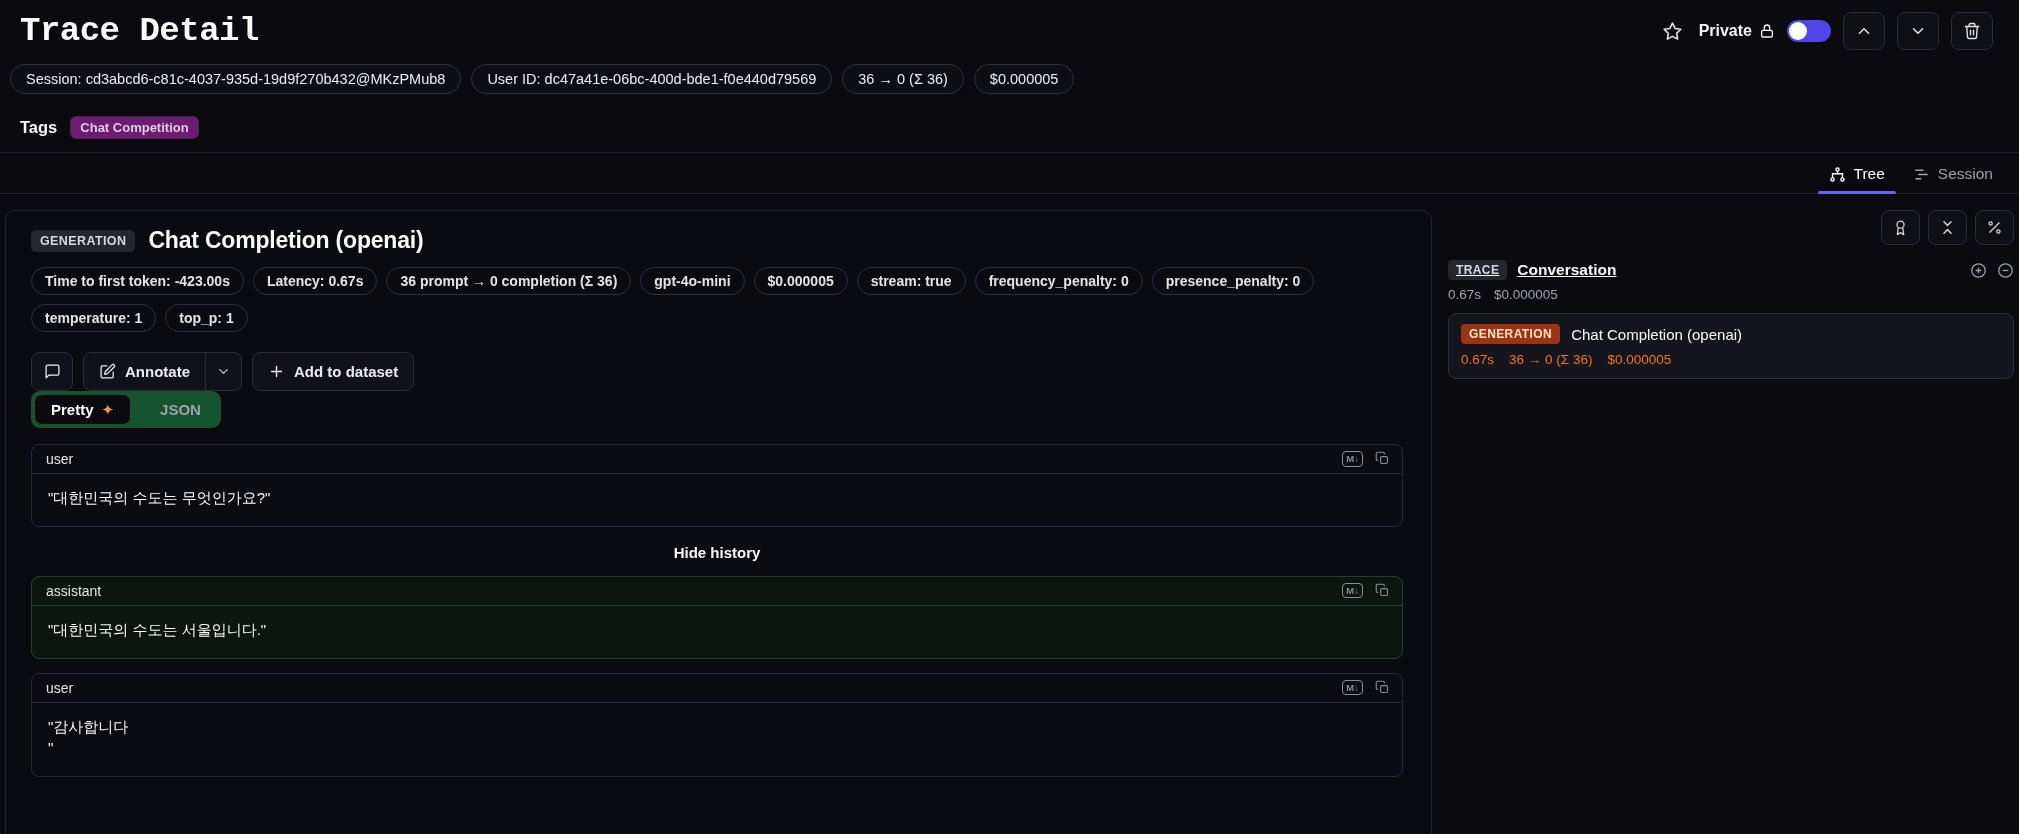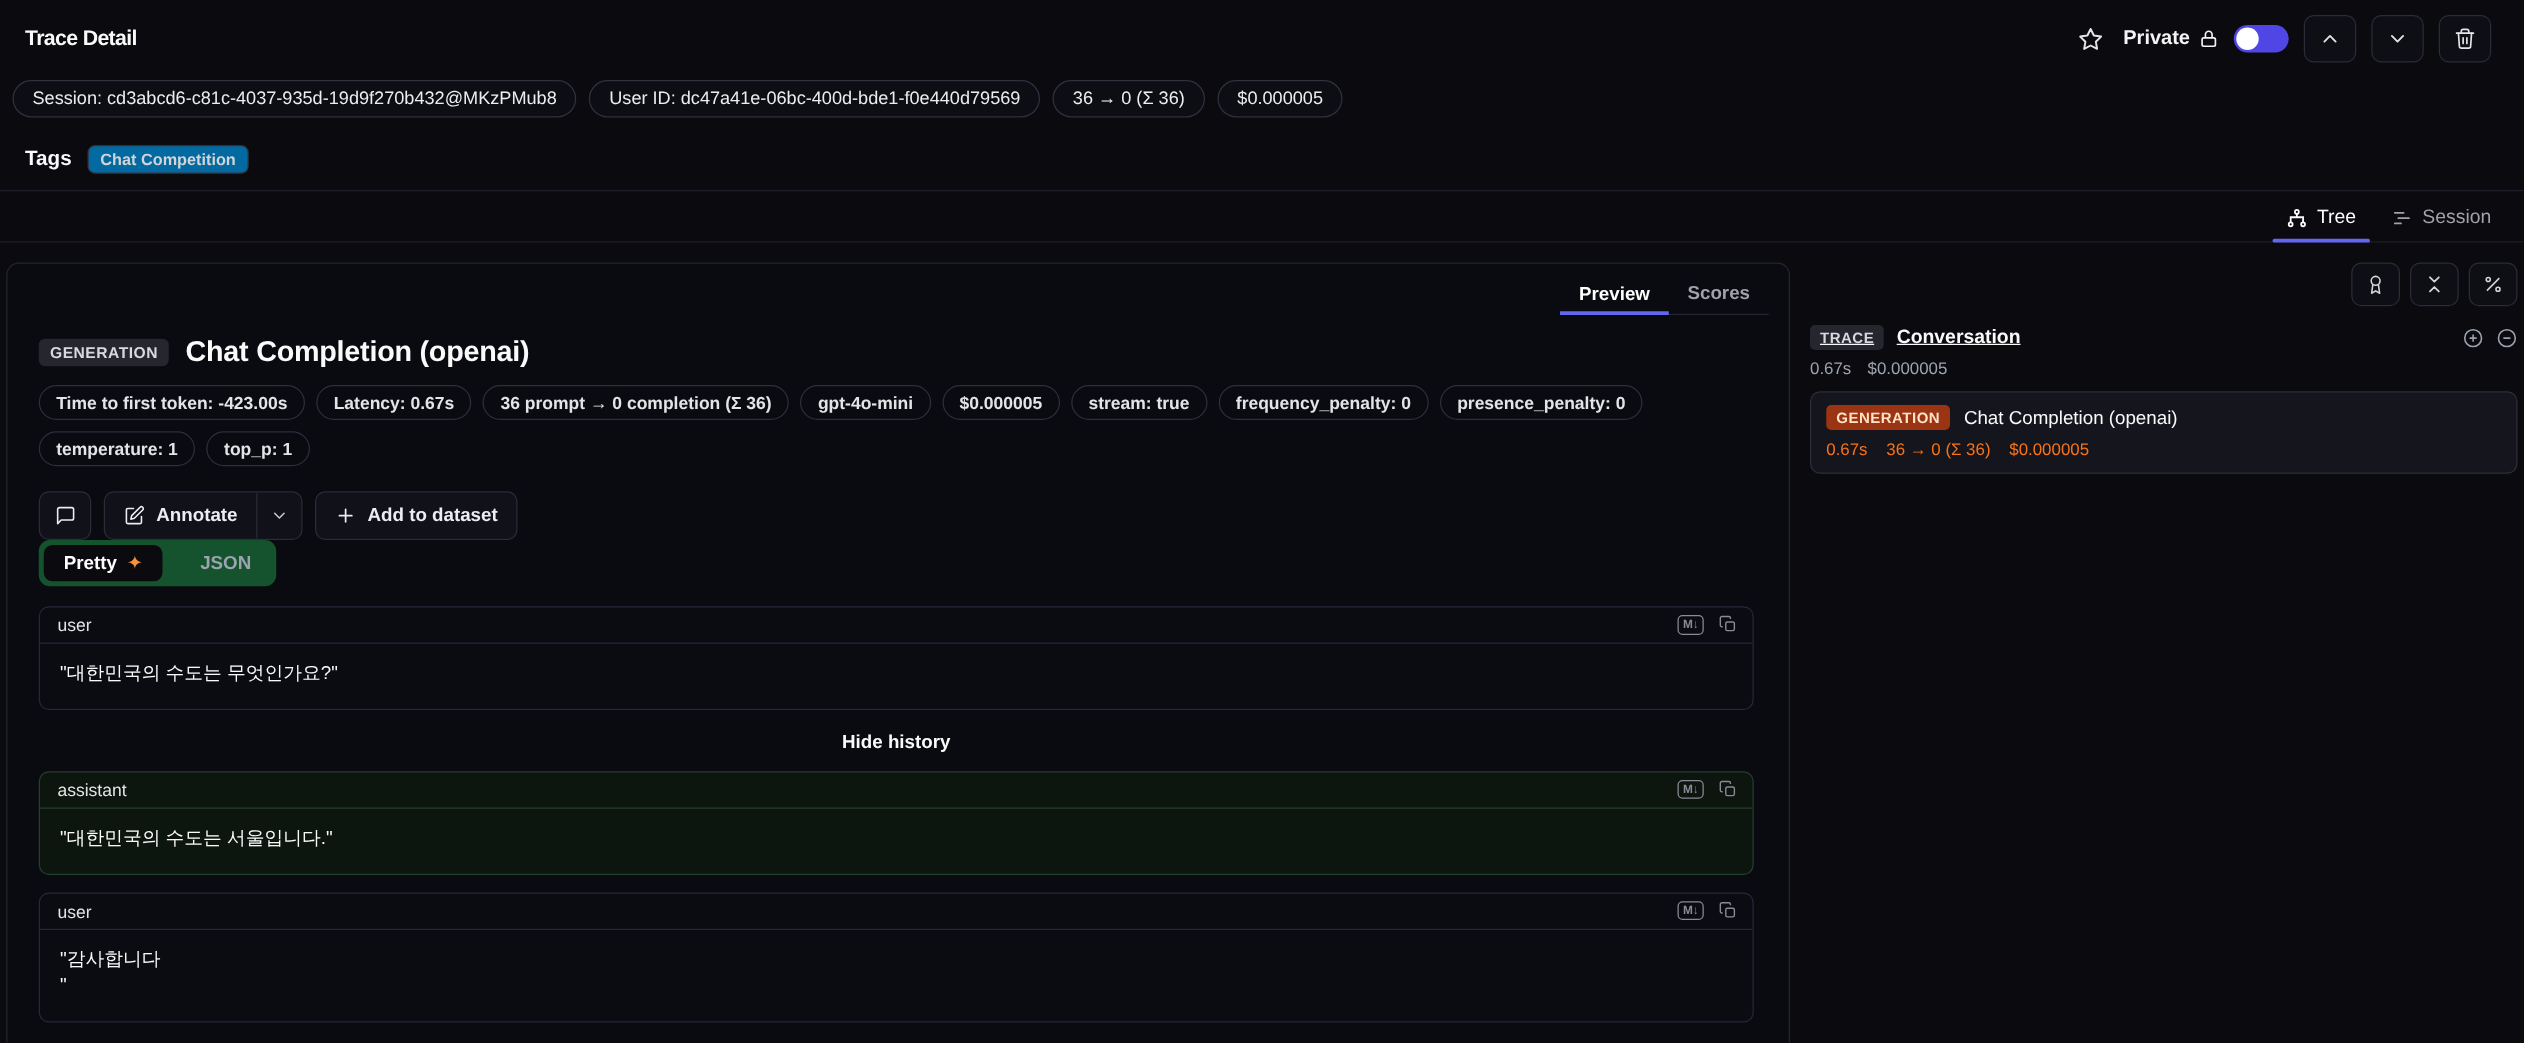--- a/index.html
+++ b/index.html
@@ -7,38 +7,38 @@
   body {
     background:#0a0a0f;
     color:#fafafa;
     font-family:"Liberation Sans","DejaVu Sans",sans-serif;
     font-size:15px;
   }
   svg { display:block; }
 
   
   .header { display:flex; align-items:center; padding:12px 26px 6px 20px; }
-  .page-title { font-size:17px; font-weight:700; letter-spacing:-0.5px; }
+  .page-title { font-size:34px; font-weight:700; letter-spacing:-0.5px;font-family:Liberation Mono, monospace; }
   .header-right { margin-left:auto; display:flex; align-items:center; gap:12px; }
   .ghost-icon { color:#e4e4e7; background:none; border:none; cursor:pointer; padding:4px; }
   .private-wrap { display:flex; align-items:center; gap:7px; font-size:16px; font-weight:600; color:#f4f4f5; }
   .switch { width:44px; height:22px; border-radius:999px; background:#4f46e5; position:relative; border:none; cursor:pointer; }
   .switch .knob { position:absolute; left:2px; top:2px; width:18px; height:18px; border-radius:50%; background:#ffffff; }
   .sq-btn { width:42px; height:38px; display:flex; align-items:center; justify-content:center;
             background:#0e0e15; border:1px solid #2b2b3a; border-radius:8px; color:#e4e4e7; cursor:pointer; }
 
   
   .badge-row { display:flex; gap:10px; padding:8px 20px 12px 5px; margin-left:5px; }
   .meta-badge { border:1px solid #30303e; background:#0d0d14; border-radius:999px;
                 padding:6px 15px; font-size:14.5px; font-weight:500; color:#ececf1; white-space:nowrap; }
 
   
   .tags-row { display:flex; align-items:center; gap:13px; padding:10px 22px 13px 20px; border-bottom:1px solid #1f1f2b; }
   .tags-label { font-size:16.5px; font-weight:700; }
-  .tag-chip { background:#0369a1; border:1px solid #32323f; border-radius:6px;
+  .tag-chip { background:#701a75; border:1px solid #32323f; border-radius:6px;
               padding:3px 9px; font-size:13px; font-weight:600; color:#d4d4d8; }
 
   
   .view-tabs { display:flex; justify-content:flex-end; border-bottom:1px solid #1f1f2b; padding:4px 12px 0 0; }
   .view-tab { display:flex; align-items:center; gap:8px; padding:8px 14px 10px; font-size:15.5px;
               font-weight:400; color:#a1a1aa; position:relative; cursor:pointer; background:none; border:none; }
   .view-tab.active { color:#ffffff; }
   .view-tab.active::after { content:""; position:absolute; left:3px; right:3px; bottom:-1px; height:3px;
                             background:#6366f1; border-radius:3px; }
 
@@ -199,26 +199,20 @@
           <path d="M4 18h7"></path>
         </svg>
     </span>
     <span>Session</span>
   </button>
 </div>
 
 <div class="content">
 
   <div class="left-card">
-    <div class="card-tabs">
-      <div class="tablist">
-        <button class="tab active">Preview</button>
-        <button class="tab">Scores</button>
-      </div>
-    </div>
 
     <div class="card-body">
       <div class="obs-header">
         <span class="type-badge">GENERATION</span>
         <h2 class="obs-title">Chat Completion (openai)</h2>
       </div>
 
       <div class="pills">
         <span class="pill">Time to first token: -423.00s</span>
         <span class="pill">Latency: 0.67s</span>

